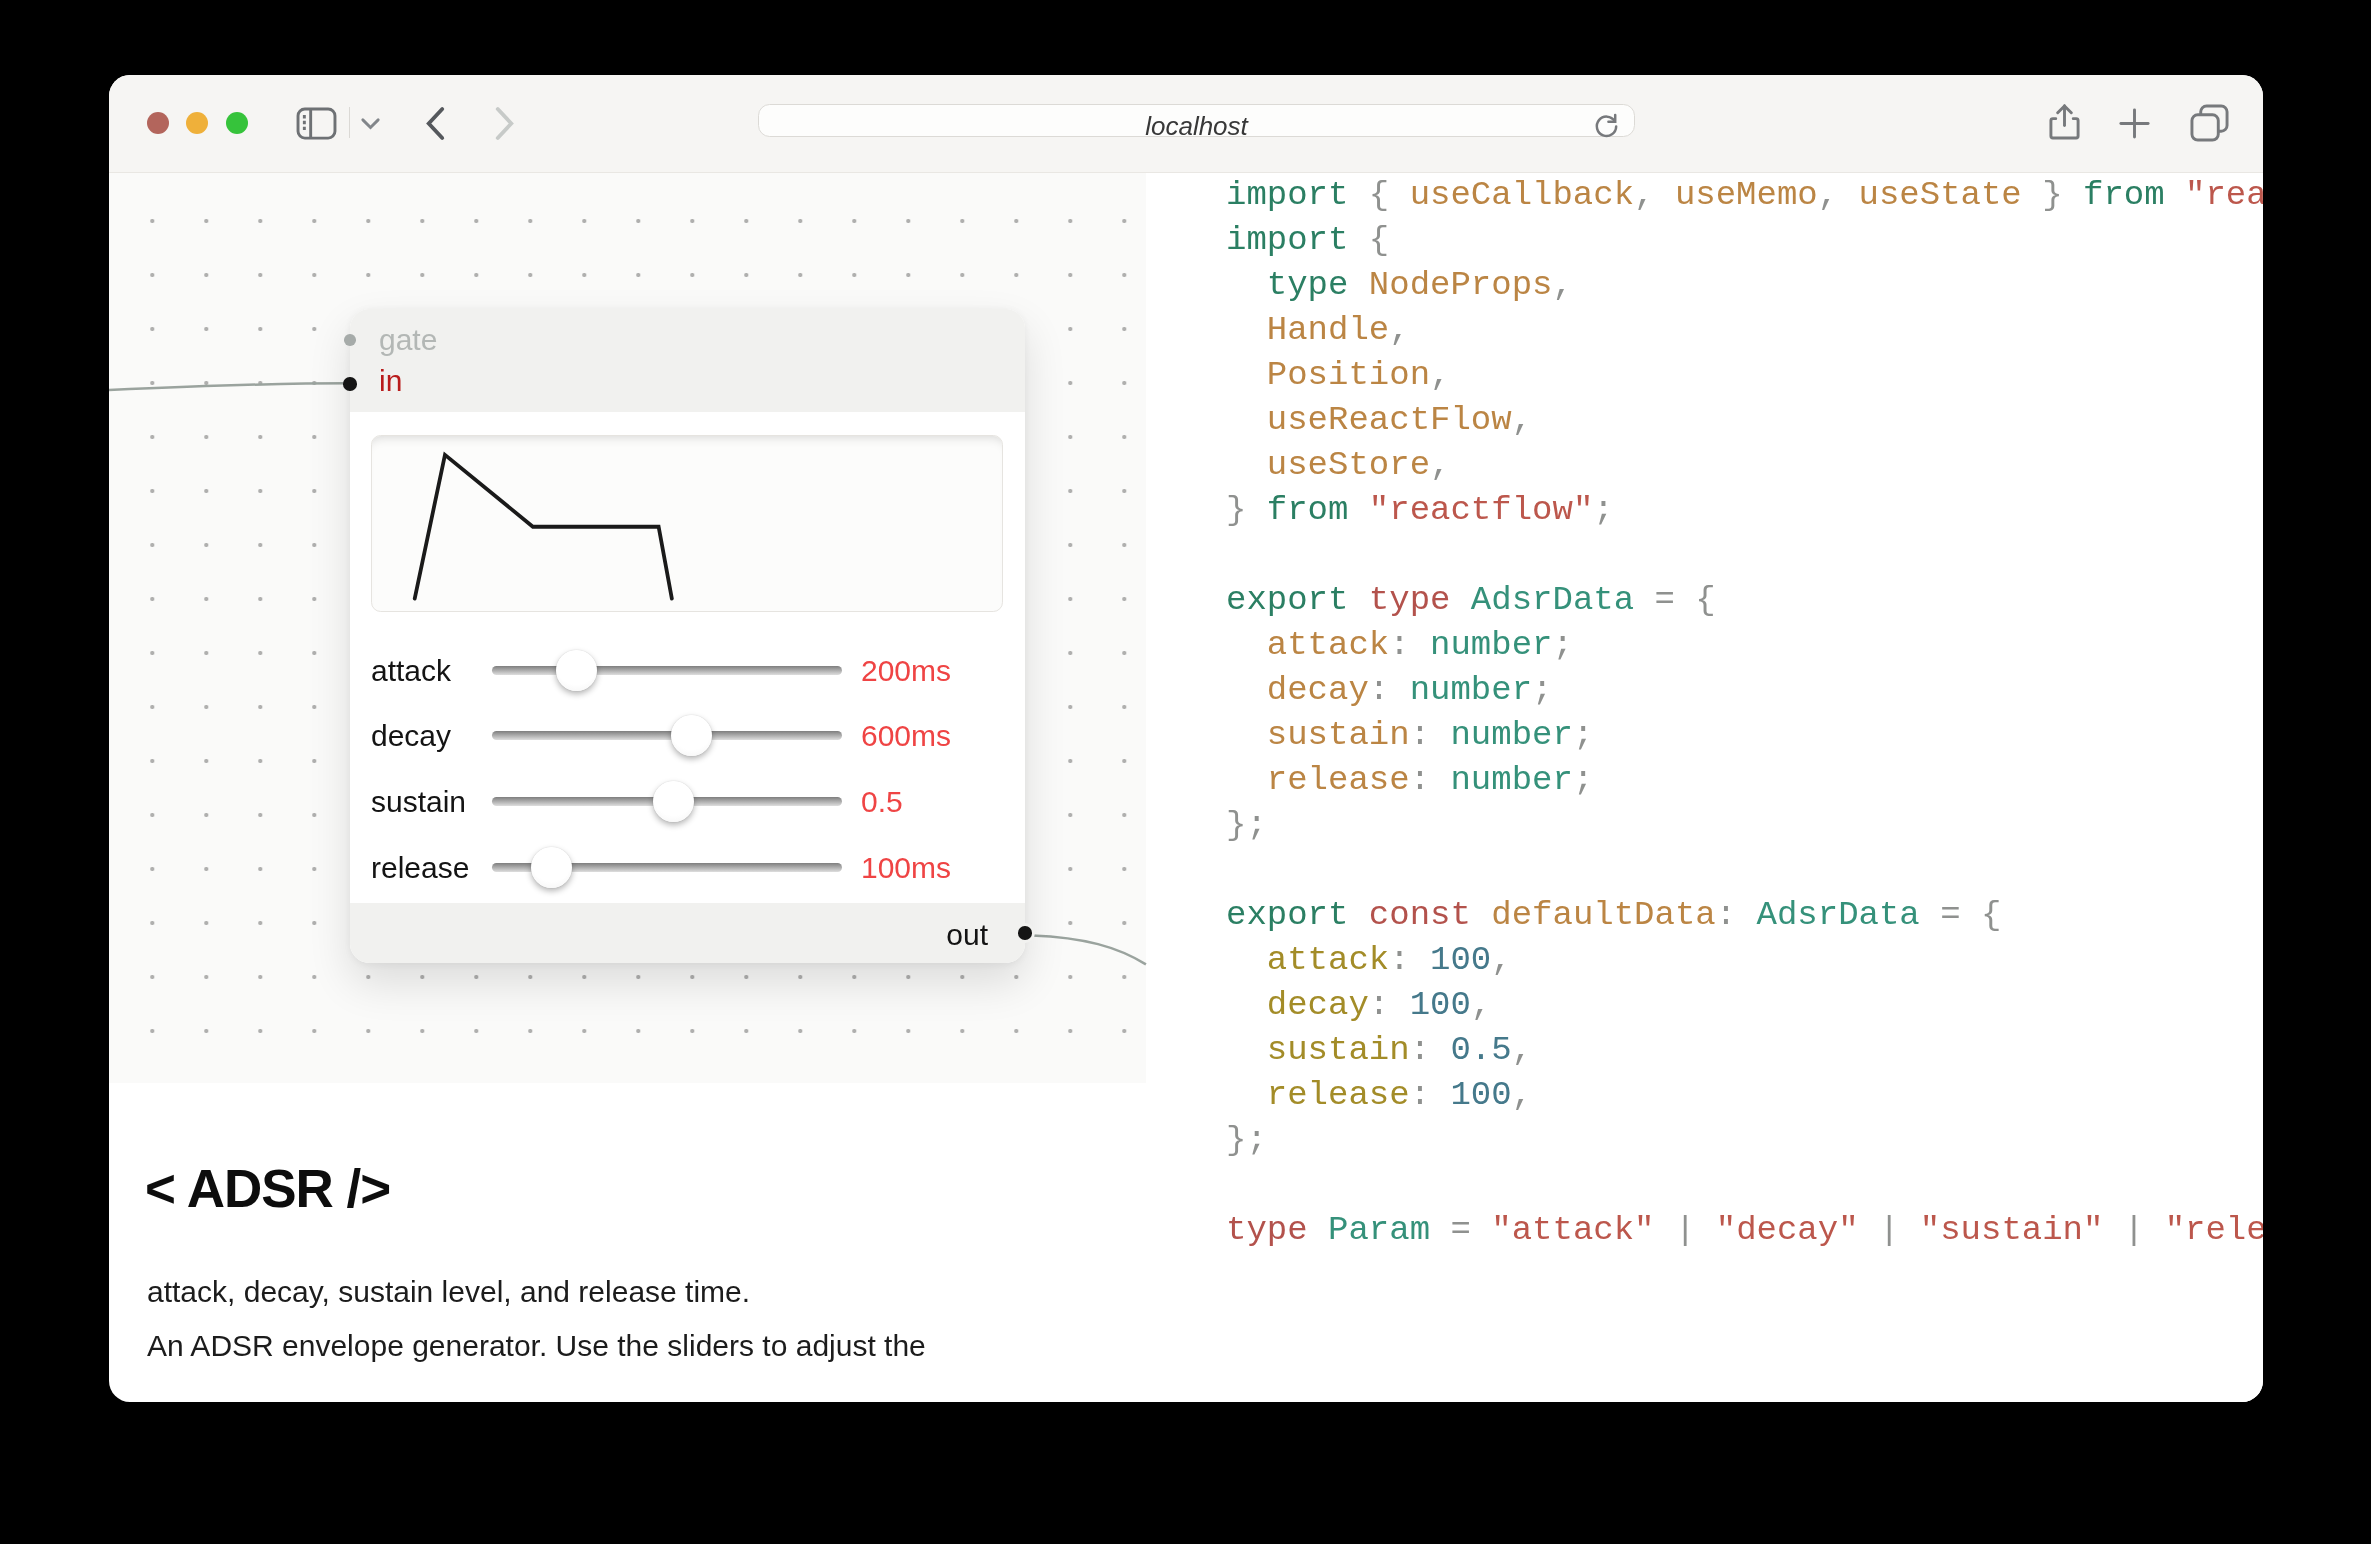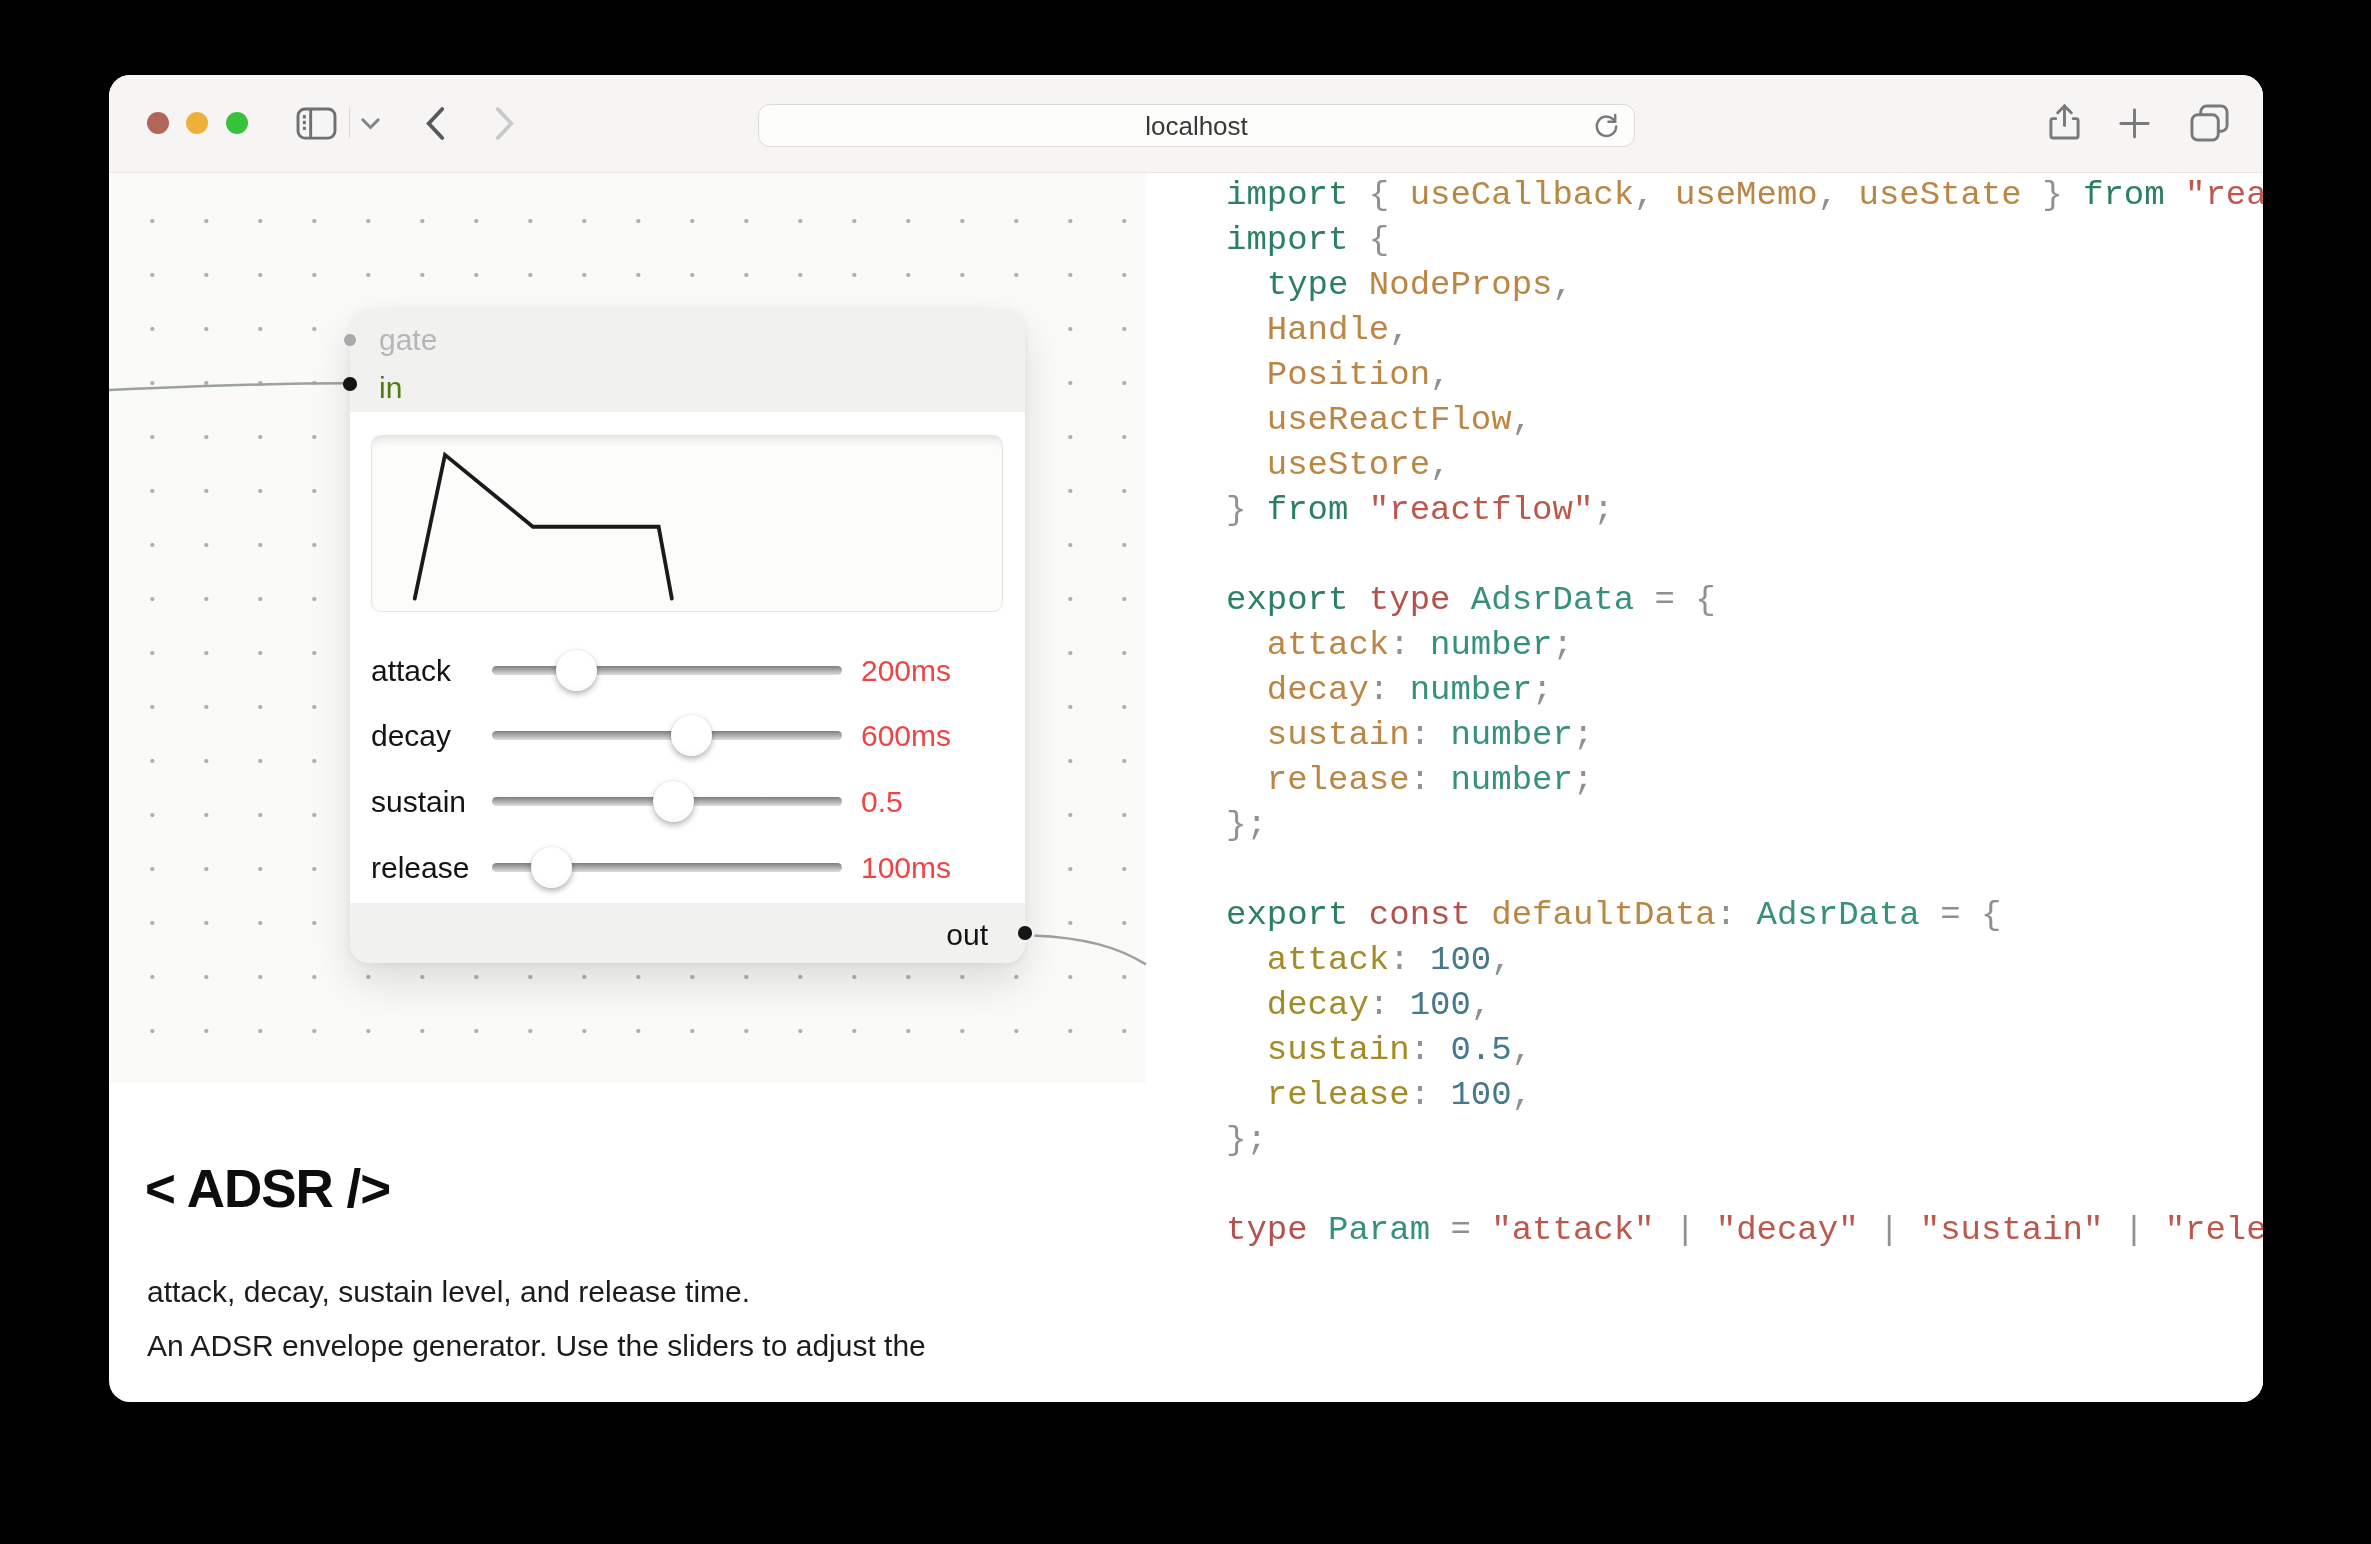--- a/index.html
+++ b/index.html
@@ -12,42 +12,42 @@
 
   
   .toolbar{position:absolute;left:0;top:0;width:100%;height:98px;background:#f6f5f3;
     border-bottom:1px solid #e9e7e3;}
   .traffic{position:absolute;top:37px;width:22px;height:22px;border-radius:50%;}
   .t-red{left:38px;background:#b3655c;}
   .t-yellow{left:77px;background:#efb03a;}
   .t-green{left:117px;background:#36c33b;}
   .tb-icon{position:absolute;color:#6e7174;}
   .tb-divider{position:absolute;left:240px;top:32px;width:1px;height:31px;background:#dbd9d5;}
-  .urlbar{position:absolute;left:649px;top:29px;width:877px;height:43px;background:#fdfdfc;
-    border:1px solid #dcdad6;border-radius:11.6px;}
+  .urlbar{position:absolute;left:649px;top:29px;width:877px;height:33px;background:#fdfdfc;
+    border:1px solid #dcdad6;border-radius:11.6px;font-style:italic;}
   .urlbar .url-text{position:absolute;left:0;right:0;top:0;bottom:0;text-align:center;
     line-height:42px;font-size:26px;color:#383838;}
   .reload{position:absolute;right:13.5px;top:6.8px;}
 
   
   .canvas{position:absolute;left:0;top:98px;width:1037px;height:910px;background:#fafaf9;
     background-image:radial-gradient(circle, rgba(100,100,100,0.5) 1.9px, transparent 2.3px);
     background-size:54px 54px;background-position:16.3px 21px;}
   .wires{position:absolute;left:0;top:0;width:2154px;height:1327px;pointer-events:none;}
 
   
   .node{position:absolute;left:241px;top:234px;width:675px;height:654px;background:#fff;
     border-radius:19.3px;box-shadow:0 19.3px 43px rgba(0,0,0,0.12),0 1.9px 7.7px rgba(0,0,0,0.05);}
   .node-header{position:absolute;left:0;top:0;width:100%;height:103px;background:#f1f1ef;
     border-radius:19.3px 19.3px 0 0;}
   .node-footer{position:absolute;left:0;bottom:0;width:100%;height:60px;background:#f1f1ef;
     border-radius:0 0 19.3px 19.3px;}
   .port-label{position:absolute;left:29px;font-size:30px;text-align:right;}
   .lbl-gate{top:13.5px;color:#b3b7b5;}
-  .lbl-in{top:62px;color:#4d7c0f;}
+  .lbl-in{top:55px;color:#b91c1c;}
   .lbl-out{position:absolute;right:37px;top:14.5px;font-size:30px;color:#141414;}
   .port{position:absolute;border-radius:50%;}
   .port-gate{left:-5.8px;top:25px;width:11.6px;height:11.6px;background:#a6aba9;}
   .port-in{left:-6.8px;top:68px;width:13.5px;height:13.5px;background:#151515;}
   .port-out{right:-6.8px;top:23px;width:13.5px;height:13.5px;background:#151515;
     box-shadow:0 0 0 2.9px #f1f1ef;}
 
   .env-panel{position:absolute;left:21px;top:126px;width:632px;height:177px;background:#fcfcfb;
     border:1.9px solid #e6e4e0;border-radius:9.7px;
     box-shadow:inset 0 9.7px 11.6px -9.7px rgba(0,0,0,0.18);}

